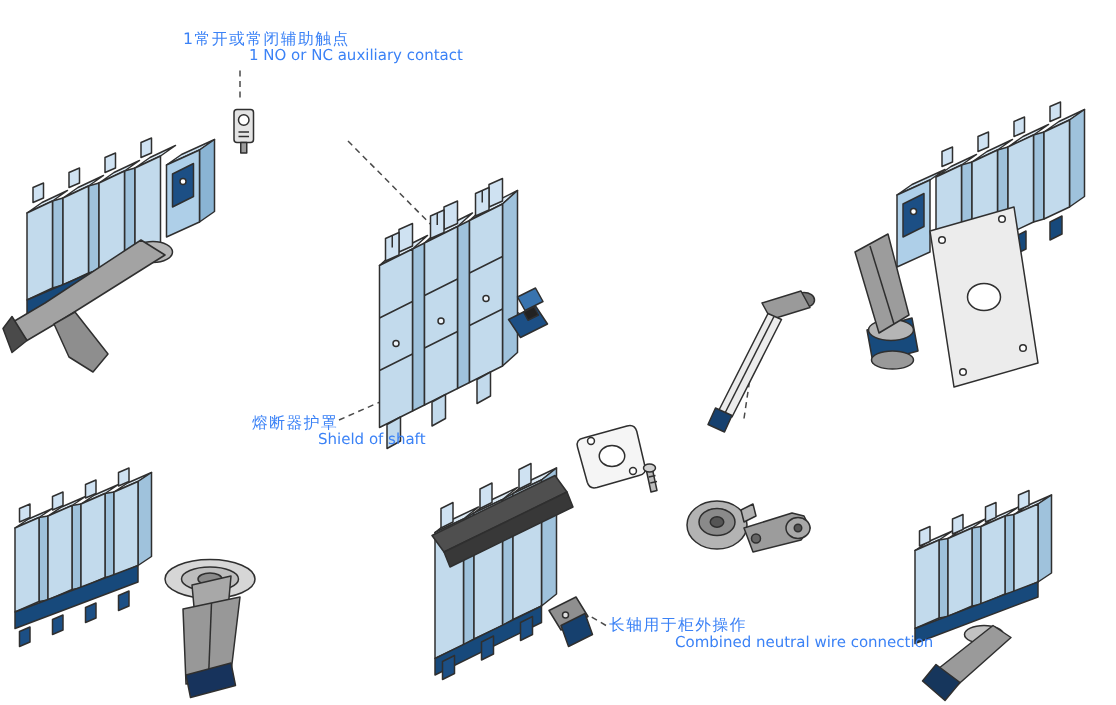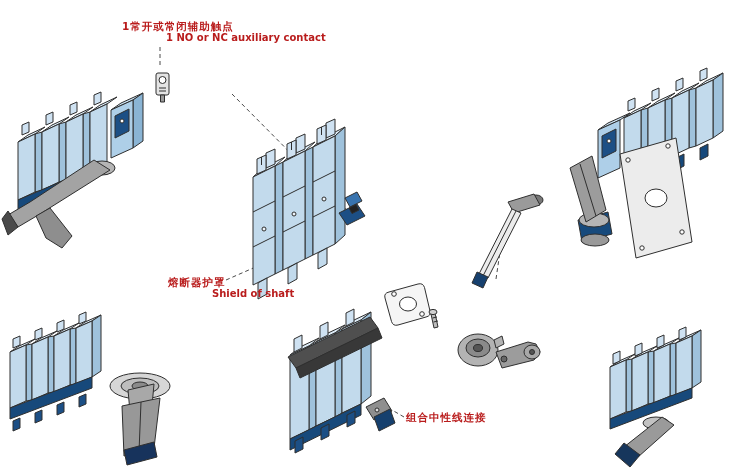--- a/index.html
+++ b/index.html
@@ -4,21 +4,21 @@
 <style>
   * { margin:0; padding:0; box-sizing:border-box; }
   html,body { background:#ffffff; }
   .stage {
     position:relative; width:744px; height:470px; background:#ffffff;
     overflow:hidden;
     font-family:"DejaVu Sans","Liberation Sans",sans-serif;
   }
   .dev { position:absolute; }
   svg { display:block; overflow:visible; }
-  .label { position:absolute; color:#b91c1c; white-space:nowrap;font-weight:bold; }
+  .label { position:absolute; color:#3b82f6; white-space:nowrap; }
   .label .cn { font-size:10.5px; line-height:12px; letter-spacing:1px; }
   .label .en { font-size:10px; line-height:12px;margin-left:44px; }
 </style>
 </head>
 <body>
 
 <div class="stage">
 
   <svg class="dev" style="left:0;top:0" width="744" height="470" viewBox="0 0 744 470">
     <g stroke="#4a4a4a" stroke-width="1" stroke-dasharray="4 3" fill="none">
@@ -339,16 +339,17 @@
   <div class="label" style="left:190px;top:66px">
   </div>
 
   <div class="label" style="left:168px;top:276px">
     <div class="cn">熔断器护罩</div>
     <div class="en">Shield of shaft</div>
   </div>
 
 
   <div class="label" style="left:406px;top:411px">
-    <div class="cn">组合中性线连接</div>
+    <div class="cn">长轴用于柜外操作</div>
+    <div class="en">Combined neutral wire connection</div>
   </div>
 
 </div>
 
 </body></html>

